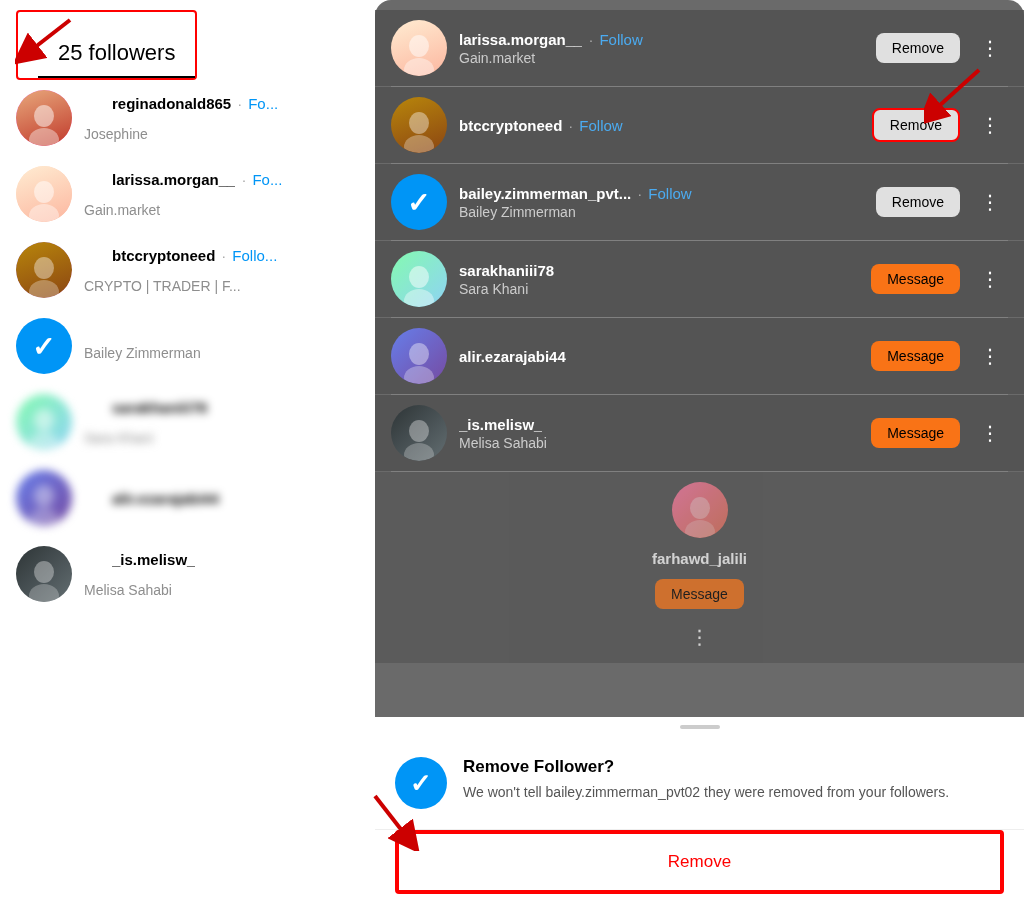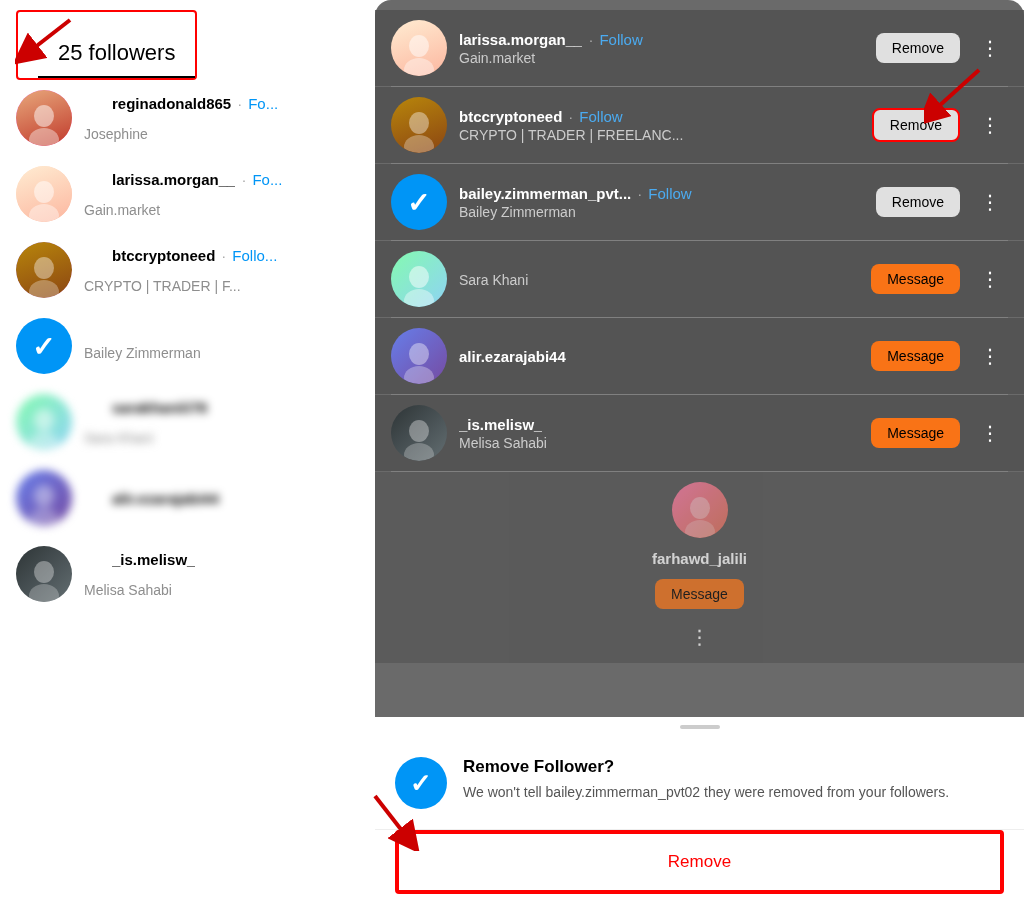--- a/index.html
+++ b/index.html
@@ -517,21 +517,20 @@
               <ellipse cx="18" cy="38" rx="15" ry="12" fill="rgba(255,255,255,0.3)"></ellipse>
             </svg>
         </div>
       </div>
       <div class="right-user-info">
         <div class="username-row">
           <span class="right-username">btccryptoneed</span>
           <span class="dot" style="color:#aaa;">·</span>
           <span class="right-follow-link">Follow</span>
         </div>
-        <div class="right-display-name">CRYPTO | TRADER | FREELANC...</div>
       </div>
       <button class="remove-btn-highlighted">Remove</button>
       <span class="three-dots">⋮</span>
     </div>
 
     <div class="divider"></div>
 
     <div class="right-follower-item">
       <div class="avatar-blue-check">
         <span class="checkmark-white">✓</span>
@@ -553,20 +552,23 @@
     <div class="right-follower-item">
       <div class="avatar" style="background: linear-gradient(135deg, #84fab0, #8fd3f4);">
         <div class="avatar-inner">
           <svg width="36" height="44" viewBox="0 0 36 44">
               <ellipse cx="18" cy="14" rx="10" ry="11" fill="rgba(255,255,255,0.5)"></ellipse>
               <ellipse cx="18" cy="38" rx="15" ry="12" fill="rgba(255,255,255,0.4)"></ellipse>
             </svg>
         </div>
       </div>
       <div class="right-user-info">
+        <div class="username-row">
+          <span class="right-username">sarakhaniii78</span>
+        </div>
         <div class="right-display-name">Sara Khani</div>
       </div>
       <button class="message-btn">Message</button>
       <span class="three-dots">⋮</span>
     </div>
 
     <div class="divider"></div>
 
     <div class="right-follower-item">
       <div class="avatar" style="background: linear-gradient(135deg, #667eea, #764ba2);">

